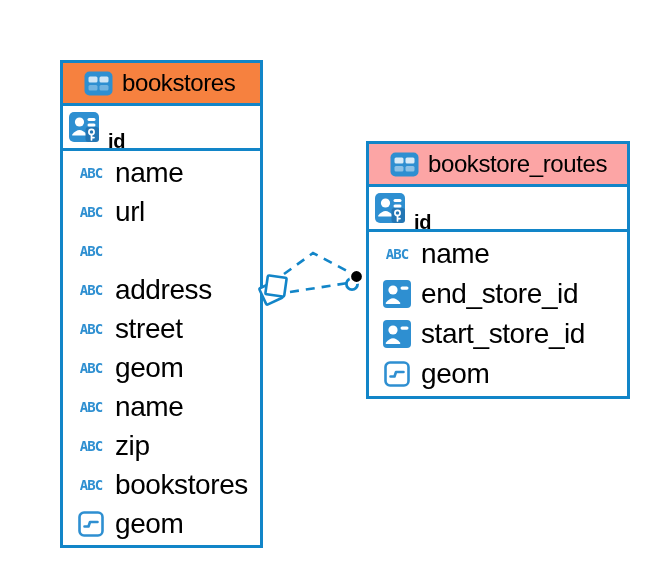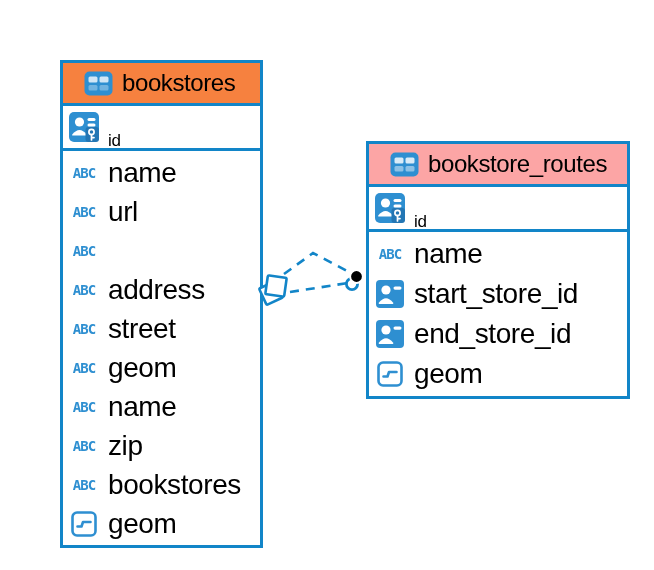--- a/index.html
+++ b/index.html
@@ -37,28 +37,28 @@
 
   .pk-row {
     height: 45px;
     display: flex;
     align-items: center;
     gap: 9px;
     padding: 0 6px;
     border-bottom: 3px solid #1285C8;
     background: #fff;
   }
-  .pk-label { font-size: 17px; font-weight: 400; letter-spacing: -0.4px; margin-top: 28px; }
+  .pk-label { font-size: 20px; font-weight: 700; letter-spacing: -0.4px; margin-top: 28px; }
 
   .rows { padding: 2px 0; }
   .col-row {
     display: flex;
     align-items: center;
     gap: 9px;
-    padding: 0 6px;
+    padding: 0 13px;
   }
   #table-bookstores .col-row { height: 39px; }
   #table-bookstore-routes .col-row { height: 40px; }
   .col-label { font-size: 28px; letter-spacing: -0.4px; white-space: nowrap; }
 
   .icon-box {
     width: 30px;
     min-width: 30px;
     display: flex;
     align-items: center;
@@ -218,32 +218,32 @@
     </div>
     <div class="col-row">
       <span class="icon-box">
         <svg width="28" height="28" viewBox="0 0 28 28">
           <rect x="0" y="0" width="28" height="28" rx="4" fill="#2E8FD1"></rect>
           <circle cx="10" cy="10" r="4.6" fill="#fff"></circle>
           <path d="M2.8 22.8 Q10 13.8 17.2 22.8 L17.2 24 L2.8 24 Z" fill="#fff"></path>
           <rect x="17.5" y="6.5" width="8" height="3.2" rx="1.6" fill="#fff"></rect>
         </svg>
       </span>
-      <span class="col-label">start_store_id</span>
+      <span class="col-label">end_store_id</span>
     </div>
     <div class="col-row">
       <span class="icon-box">
         <svg width="28" height="28" viewBox="0 0 28 28">
           <rect x="0" y="0" width="28" height="28" rx="4" fill="#2E8FD1"></rect>
           <circle cx="10" cy="10" r="4.6" fill="#fff"></circle>
           <path d="M2.8 22.8 Q10 13.8 17.2 22.8 L17.2 24 L2.8 24 Z" fill="#fff"></path>
           <rect x="17.5" y="6.5" width="8" height="3.2" rx="1.6" fill="#fff"></rect>
         </svg>
       </span>
-      <span class="col-label">end_store_id</span>
+      <span class="col-label">start_store_id</span>
     </div>
     <div class="col-row">
       <span class="icon-box">
         <svg width="26" height="26" viewBox="0 0 26 26">
           <rect x="1.5" y="1.5" width="23" height="23" rx="4.5" fill="none" stroke="#2E8FD1" stroke-width="2.6"></rect>
           <path d="M6.5 15.5 L10.5 15.5 L12 11 L19.5 11" fill="none" stroke="#2E8FD1" stroke-width="2.6" stroke-linecap="round" stroke-linejoin="round"></path>
         </svg>
       </span>
       <span class="col-label">geom</span>
     </div>

